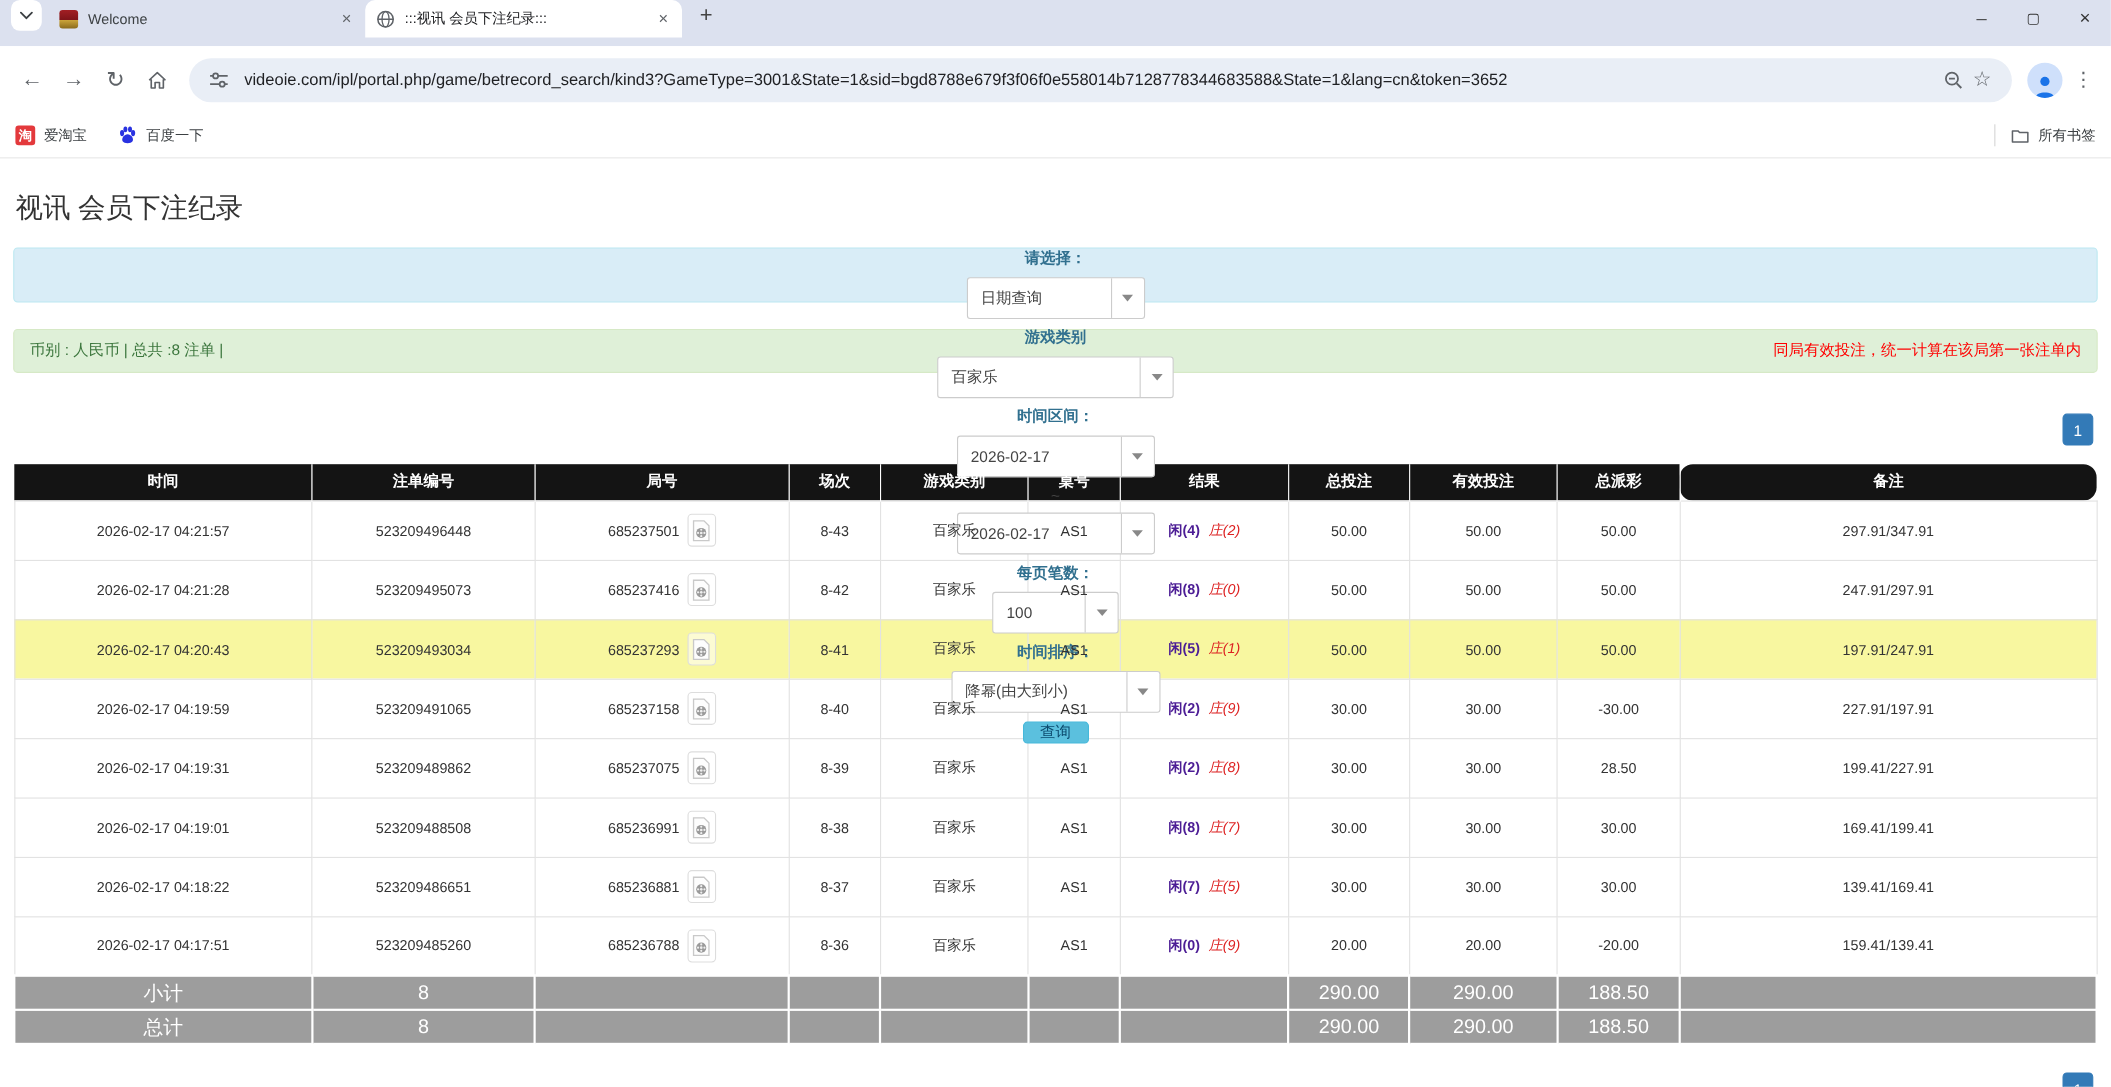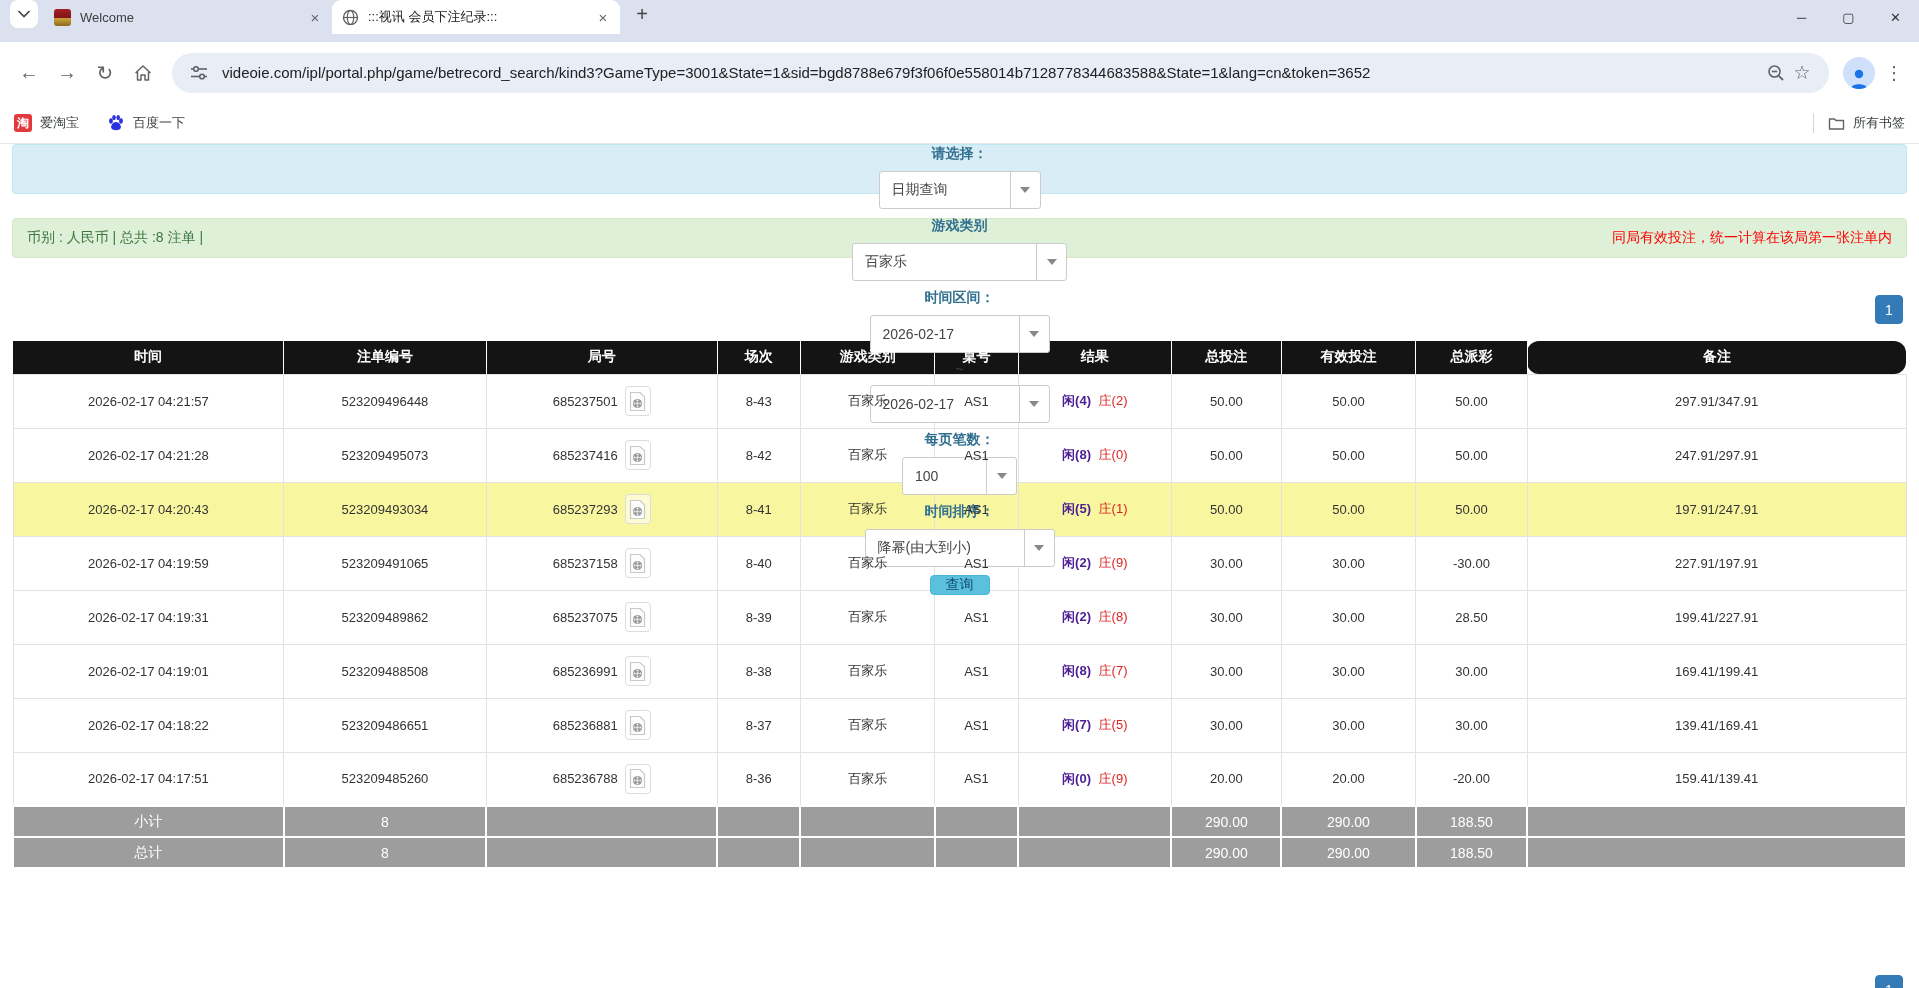--- a/index.html
+++ b/index.html
@@ -85,24 +85,24 @@
     border-right:1px solid #fff; }
   .bet thead th:last-child { border-right:none;border-radius:12px; }
   .bet tbody td { height:54px; text-align:center; font-size:13px; color:#333;
     border:1px solid #e2e2e2; background:#fff; }
   .bet tbody tr.hl td { background:#f8f7a0;margin-top:29px; }
   .round-cell { display:flex; align-items:center; justify-content:center; gap:7px; }
   .video-btn { width:26px; height:30px; border:1px solid #ddd; border-radius:4px;
     background:rgba(255,255,255,.55); display:flex; align-items:center; justify-content:center;
     cursor:pointer; }
   .res-player { color:#4c1d95;font-weight:bold; }
-  .res-banker { color:#dd2222; margin-left:4px; }
+  .res-banker { color:#dd2222; margin-left:4px;font-style:italic; }
   .bet-link { color:#337ab7; cursor:pointer; }
   .neg { color:#ff0000; }
-  .bet tfoot td { background:#9d9d9d; color:#fff; font-size:14px; height:31px; text-align:center;
+  .bet tfoot td { background:#9d9d9d; color:#fff; font-size:18px; height:31px; text-align:center;
     border:2px solid #fff; }
 </style>
 </head>
 <body>
 
 <div>
   <div class="tab-strip">
     <button class="tab-chevron">
       <svg width="12" height="8" viewBox="0 0 12 8">
           <polyline points="1,1.5 6,6.5 11,1.5" fill="none" stroke="#3c4043" stroke-width="1.6" stroke-linecap="round"></polyline>
@@ -190,20 +190,21 @@
       <span class="bm-divider"></span>
       <svg width="17" height="15" viewBox="0 0 17 15">
           <path d="M1.5 3 L1.5 13 L15.5 13 L15.5 4.5 L8 4.5 L6.5 3 Z" fill="none" stroke="#5f6368" stroke-width="1.4" stroke-linejoin="round"></path>
         </svg>
       <span>所有书签</span>
     </div>
   </div>
 </div>
 
 <div class="page">
+  <div class="page-title">视讯 会员下注纪录</div>
 
   <div class="filter-bar">
     <span class="flabel">请选择：</span>
     <div class="sel w160">
       <span class="val">日期查询</span>
       <span class="caret-box">
           <span class="caret"></span>
         </span>
     </div>
     <span class="flabel">游戏类别</span>

